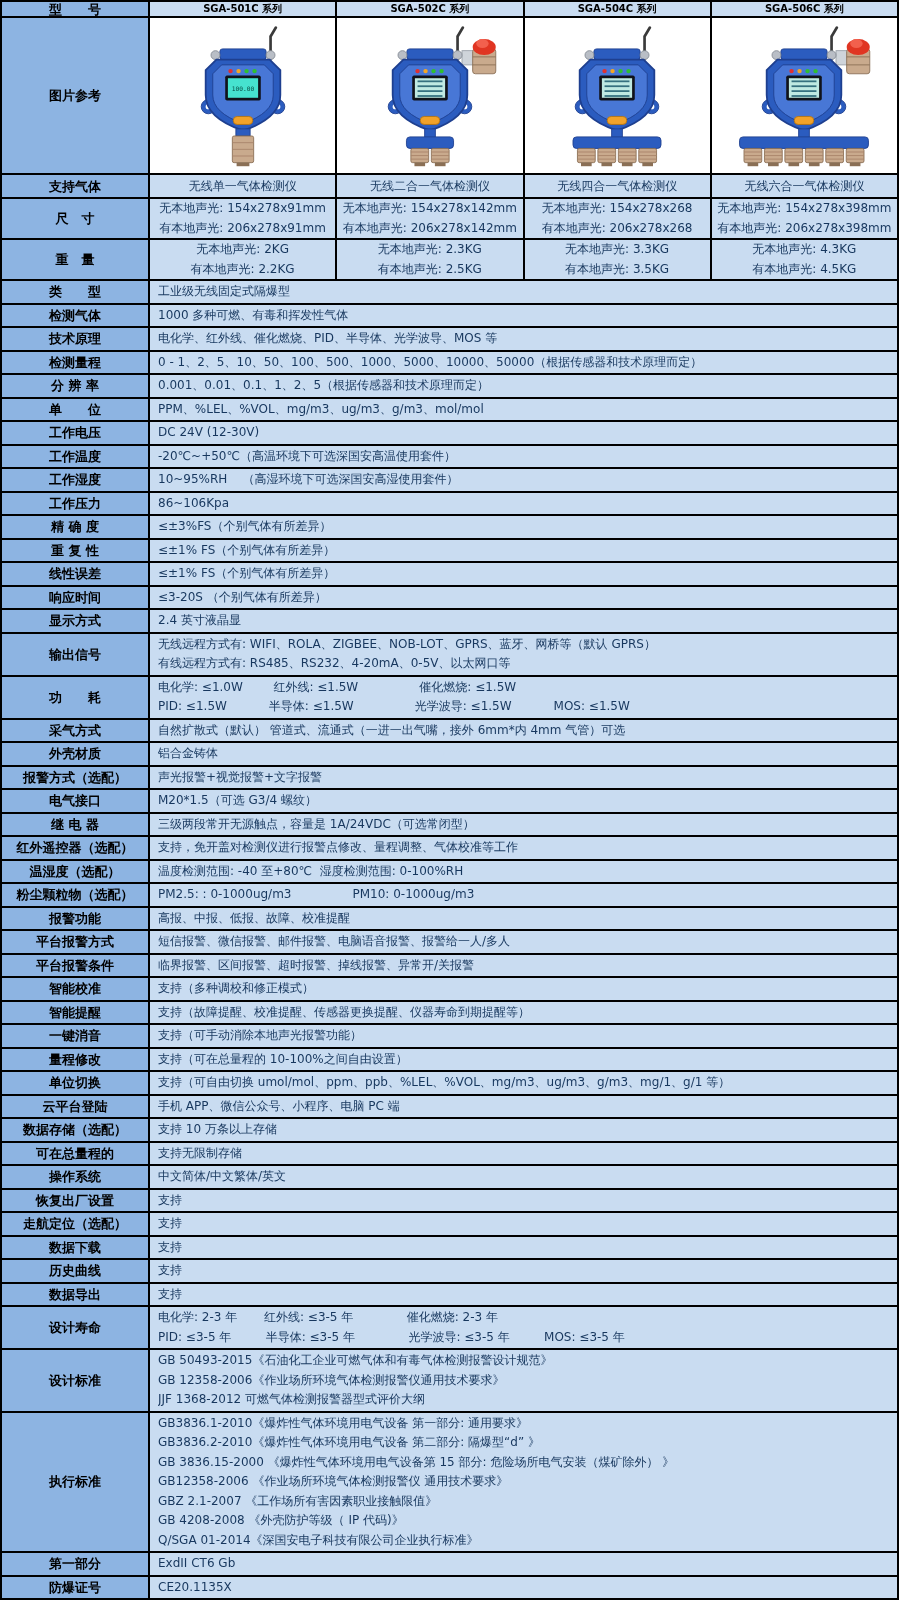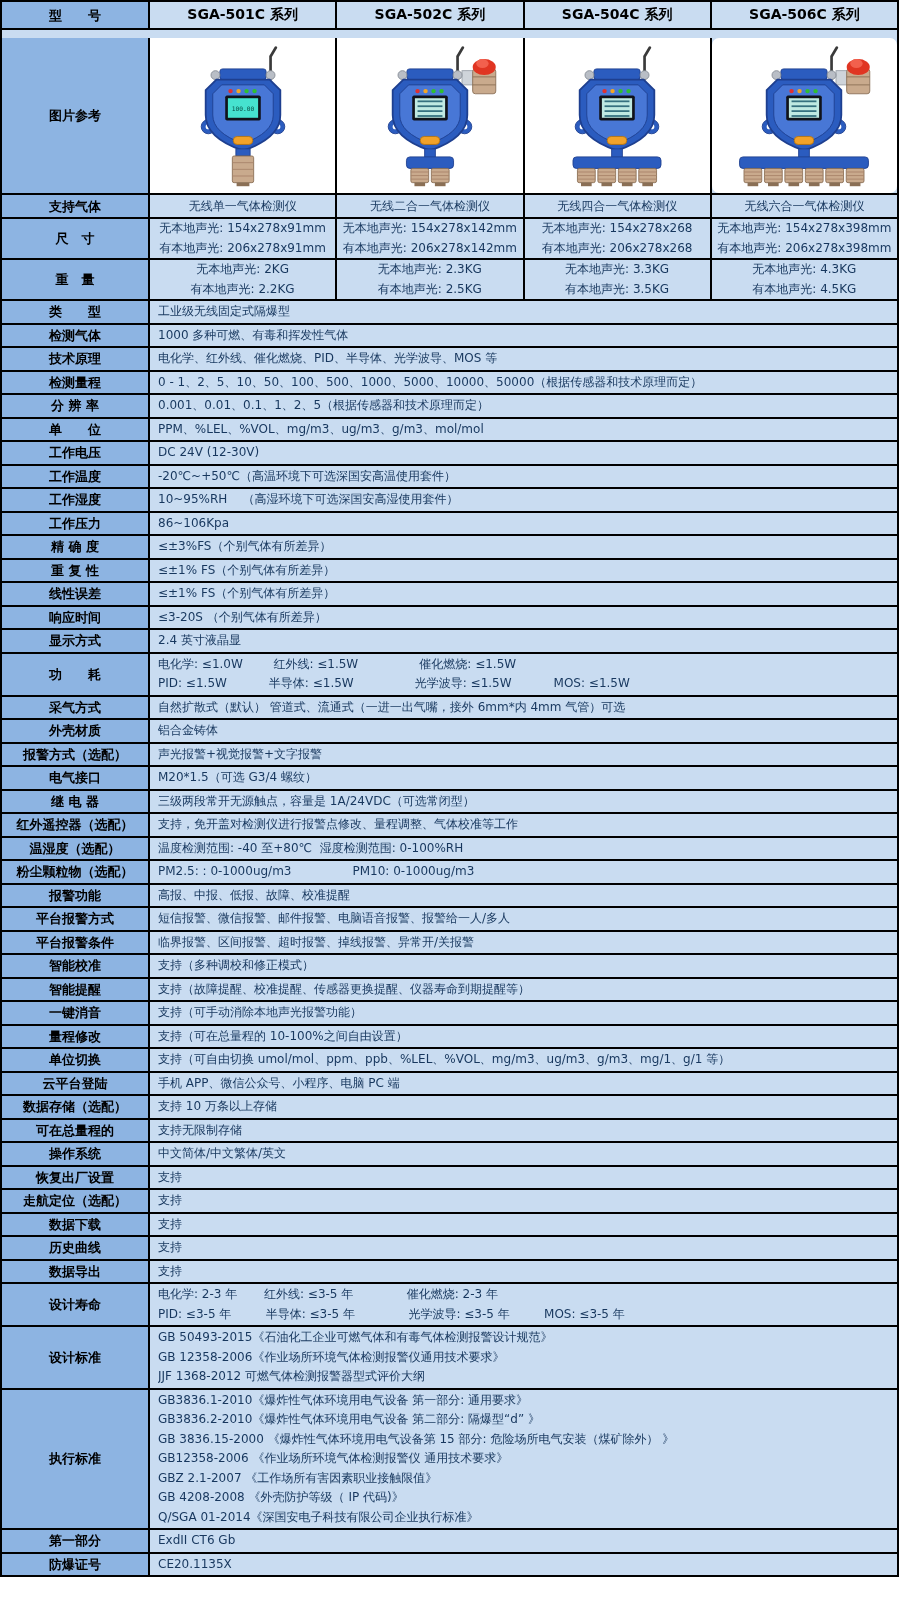--- a/index.html
+++ b/index.html
@@ -3,24 +3,24 @@
 <meta charset="utf-8">
 <style>
   html,body{margin:0;padding:0;background:#fff;}
   body{width:899px;font-family:"DejaVu Sans","Liberation Sans",sans-serif;color:#17375E;}
   #spec-table{width:899px;border:2px solid #000;box-sizing:border-box;background:#C9DCF1;}
   .row{display:flex;border-bottom:2px solid #000;box-sizing:border-box;background:#C9DCF1;align-items:stretch;}
   .row:last-child{border-bottom:none;}
   .lbl{width:148px;min-width:148px;background:#8DB4E2;border-right:2px solid #000;display:flex;align-items:center;justify-content:center;text-align:center;font-weight:bold;color:#000;font-size:13px;line-height:15px;padding:0 3px;box-sizing:border-box;white-space:pre-wrap;}
   .cols{flex:1;display:flex;min-width:0;}
   .col{flex:1;border-right:2px solid #000;display:flex;flex-direction:column;align-items:center;justify-content:center;font-size:12px;box-sizing:border-box;min-width:0;}
-  .col:last-child{border-right:none;border-radius:7px;}
-  .hrow{height:28px;}
-  .hrow .col span{font-weight:bold;color:#000;font-size:14px;}
-  .irow{height:157px;margin-top:8px;}
+  .col:last-child{border-right:none;}
+  .hrow{height:16px;}
+  .hrow .col span{font-weight:bold;color:#000;font-size:10px;}
+  .irow{height:157px;}
   .irow .col{background:#ffffff;}
   .val{flex:1;display:flex;flex-direction:column;justify-content:flex-end;padding:1px 8px;font-size:12px;min-width:0;}
   .line{min-height:19.5px;line-height:19.5px;white-space:pre-wrap;overflow:hidden;}
   .qline{min-height:19.5px;line-height:19.5px;white-space:pre-wrap;text-align:left;}
   .q0 .qline{min-height:22px;line-height:22px;}
 </style>
 </head>
 <body>
 
 <div id="spec-table">
@@ -370,20 +370,27 @@
         <div class="line">≤3-20S （个别气体有所差异）</div>
       </div>
     </div>
     <div class="row spec">
       <div class="lbl">显示方式</div>
       <div class="val">
         <div class="line">2.4 英寸液晶显</div>
       </div>
     </div>
     <div class="row spec">
+      <div class="lbl">输出信号</div>
+      <div class="val">
+        <div class="line">无线远程方式有: WIFI、ROLA、ZIGBEE、NOB-LOT、GPRS、蓝牙、网桥等（默认 GPRS）</div>
+        <div class="line">有线远程方式有: RS485、RS232、4-20mA、0-5V、以太网口等</div>
+      </div>
+    </div>
+    <div class="row spec">
       <div class="lbl">功　　耗</div>
       <div class="val">
         <div class="line">电化学: ≤1.0W        红外线: ≤1.5W                催化燃烧: ≤1.5W</div>
         <div class="line">PID: ≤1.5W           半导体: ≤1.5W                光学波导: ≤1.5W           MOS: ≤1.5W</div>
       </div>
     </div>
     <div class="row spec">
       <div class="lbl">采气方式</div>
       <div class="val">
         <div class="line">自然扩散式（默认） 管道式、流通式（一进一出气嘴，接外 6mm*内 4mm 气管）可选</div>

